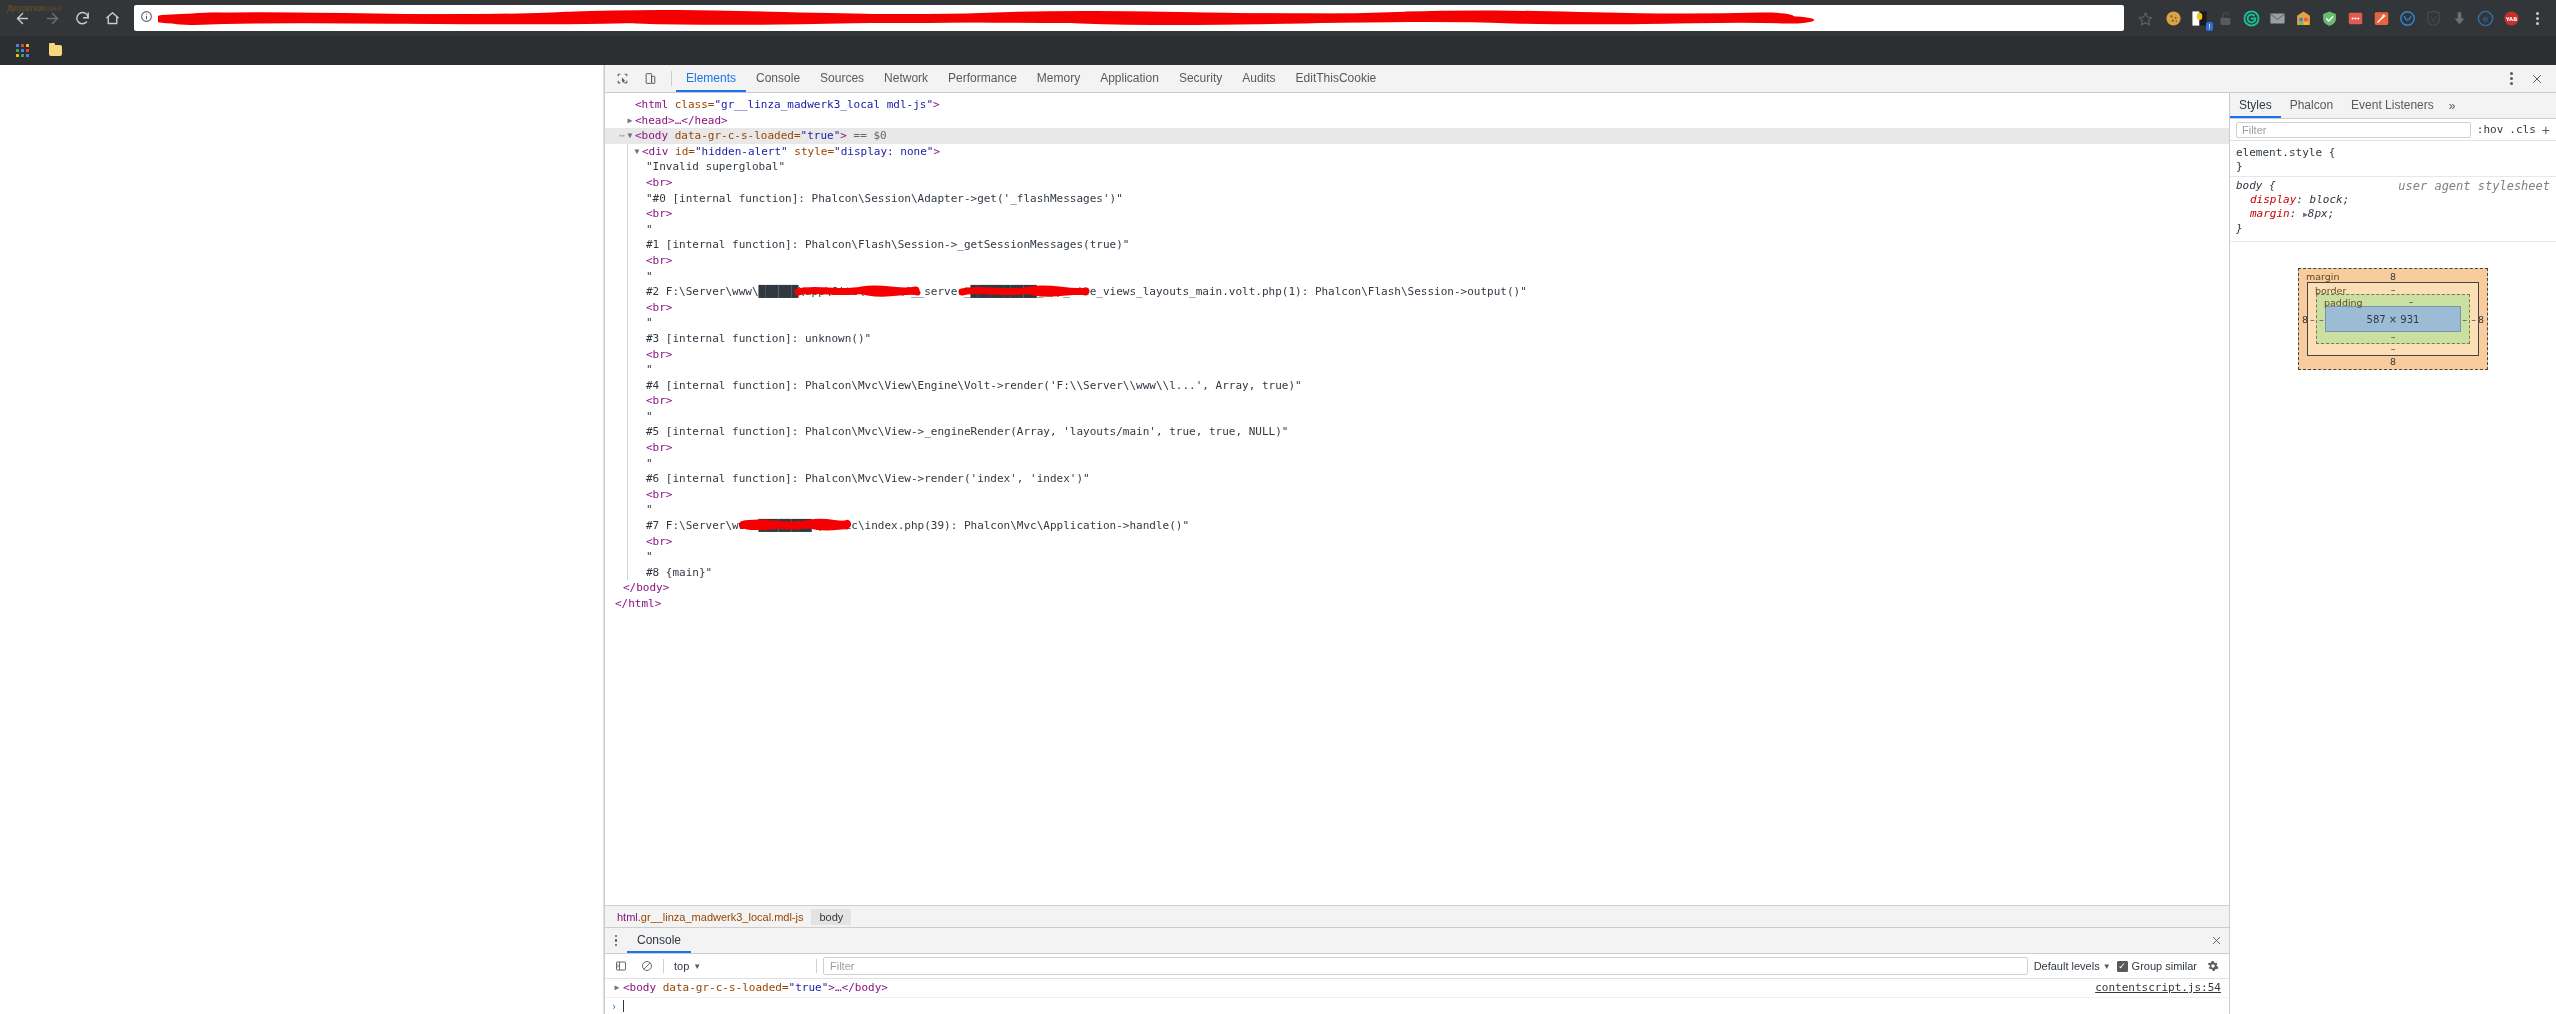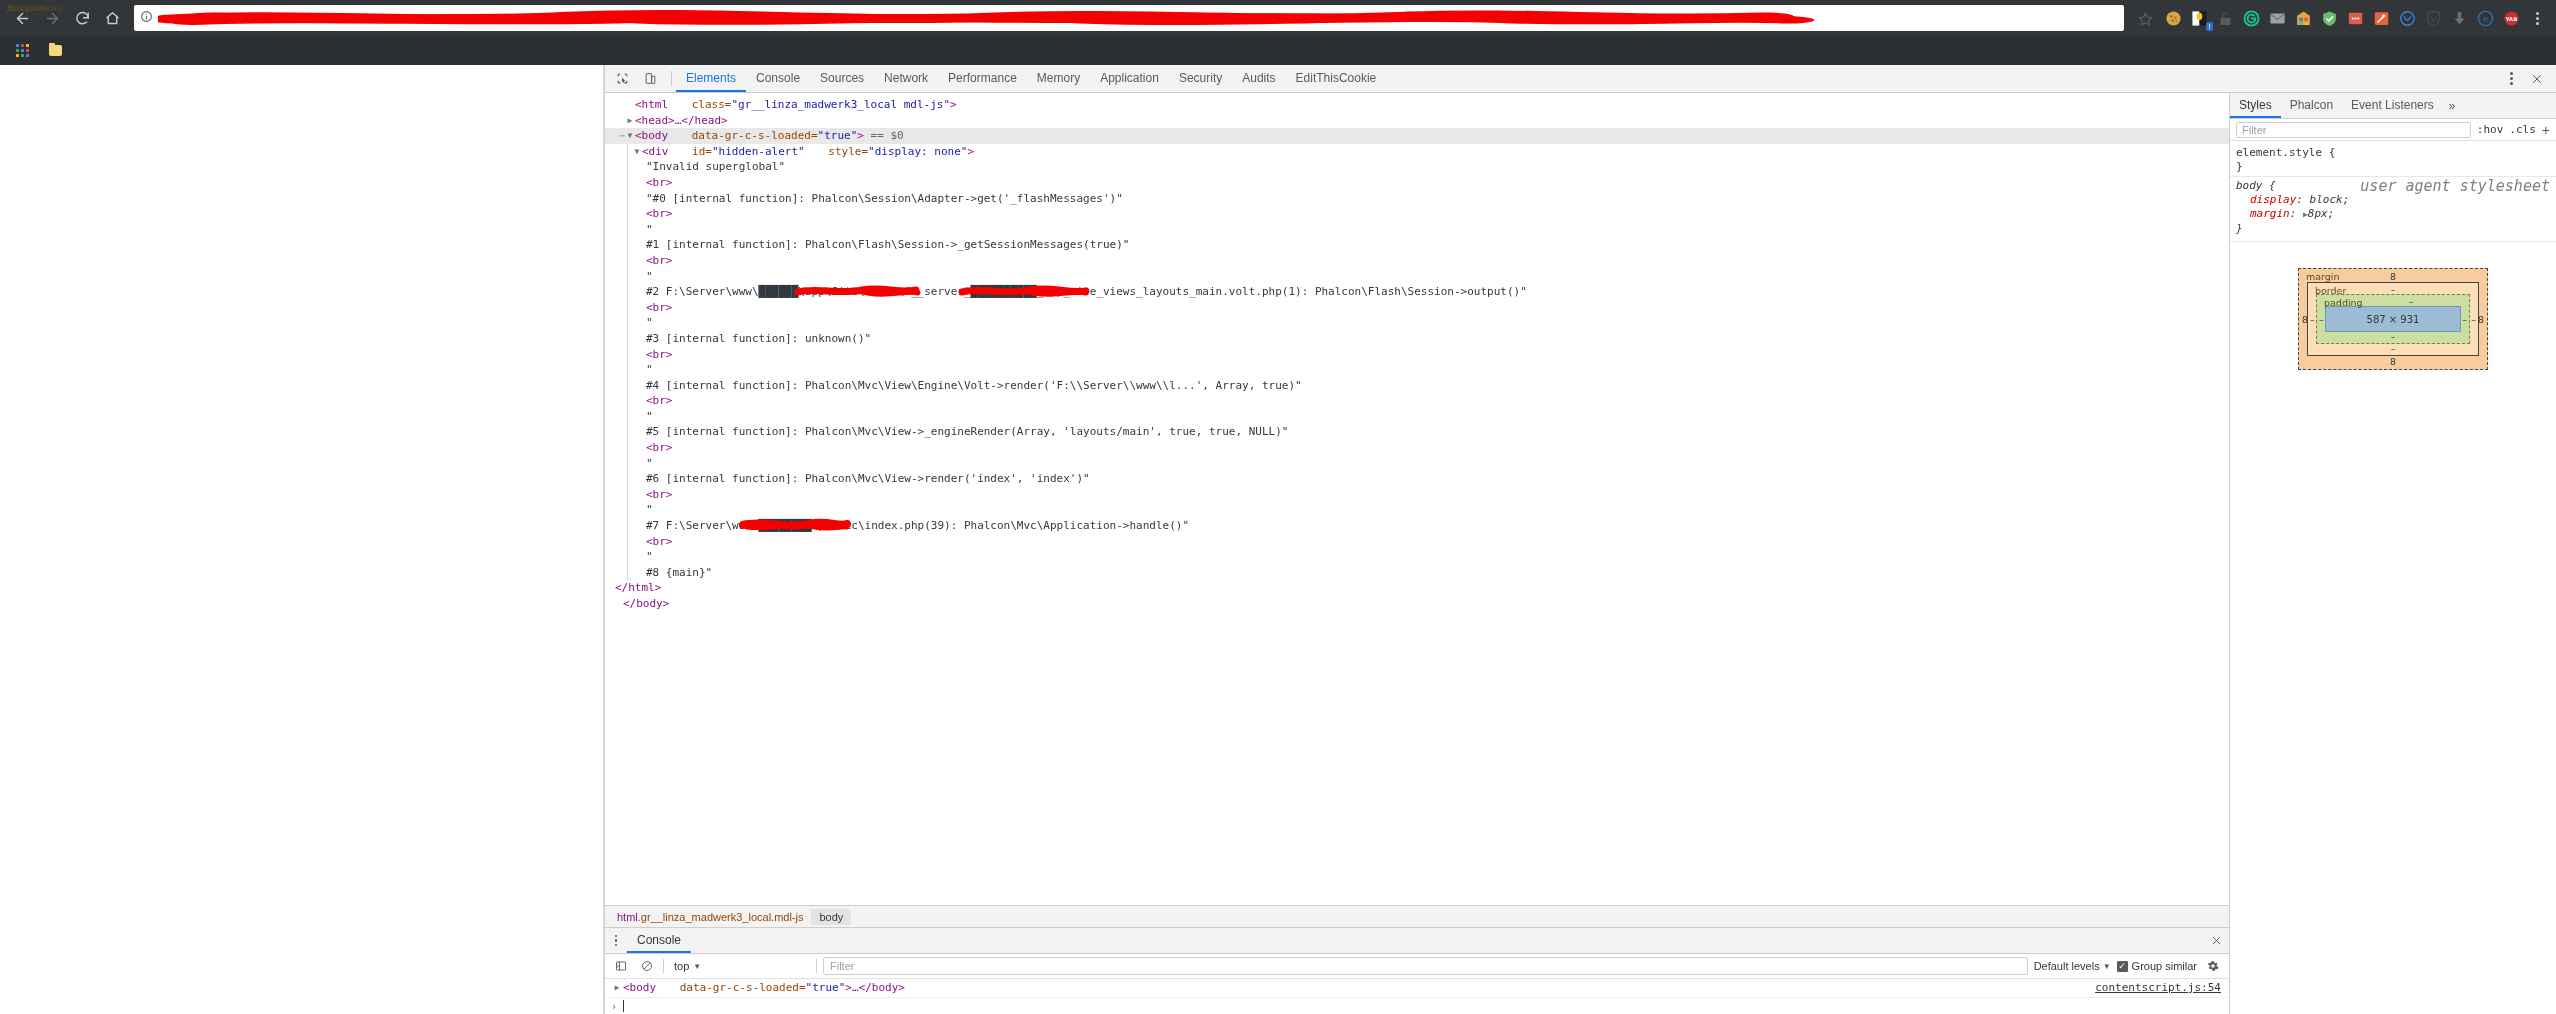--- a/index.html
+++ b/index.html
@@ -96,21 +96,21 @@
     flex:1 1 auto; overflow:hidden; padding:4px 0 0 0;
     font-family:"DejaVu Sans Mono", monospace; font-size:11px; line-height:15.6px;
     color:#303942; background:#fff;
   }
   .node-row{ display:flex; align-items:flex-start; padding:0 4px; white-space:nowrap; position:relative;}
   .node-row.selected{ background:#e8e8e8; }
   .gutter{ width:16px; flex:0 0 16px; text-align:right; color:#999; font-size:10px;}
   .twisty{ width:10px; flex:0 0 10px; color:#727272; font-size:8px; line-height:15.6px; text-align:center;}
   .node-content{ white-space:pre; }
   .tag{ color:#881280; }
-  .attr-name{ color:#994500;margin-left:17px; }
+  .attr-name{ color:#994500; }
   .attr-val{ color:#1a1aa6; }
   .txt-node{ color:#303942; }
   .sel-marker{ color:#666; }
 
   .children-block{ border-left:1px solid #c8d6e5; margin-left:22px; }
 
   .breadcrumbs{
     height:22px; flex:0 0 22px; background:#f3f3f3; border-top:1px solid #cdcdcd;
     display:flex; align-items:center; font-size:11px; padding-left:4px;
   }
@@ -197,21 +197,21 @@
   .plus-btn{ font-size:14px; color:#5a5a5a; line-height:1;}
 
   .css-rules{
     flex:0 0 auto; font-family:"DejaVu Sans Mono", monospace; font-size:11px;
     line-height:14px; color:#303942; padding:3px 0;
   }
   .rule{ padding:2px 6px; position:relative; }
   .rule + .rule{ border-top:1px solid #e8e8e8; }
   .rule .selector{ color:#303942; }
   .rule.ua .selector{ font-style:italic; }
-  .origin{ position:absolute; right:6px; top:2px; color:#808080; font-style:italic; font-size:15px;}
+  .origin{ position:absolute; right:6px; top:2px; color:#808080; font-style:italic; font-size:12px;}
   .prop{ padding-left:14px; color:#c80000; font-style:italic;}
   .prop .pname{ color:#c80000;}
   .prop .pval{ color:#303942; font-style:italic;}
   .prop .expander{ color:#727272; font-size:8px;}
 
   .boxmodel-wrap{
     flex:1 1 auto; display:flex; align-items:flex-start; justify-content:center;
     padding-top:26px; border-top:1px solid #e8e8e8;
   }
   .bm-margin{
@@ -587,25 +587,25 @@
               <div class="node-row">
                   <span class="node-content txt-node">"</span>
                 </div>
               <div class="node-row">
                   <span class="node-content txt-node">#8 {main}"</span>
                 </div>
             </div>
 
           </div>
 
+          <div class="node-row" style="padding-left:18px;">
+            <span class="node-content tag">&lt;/body&gt;</span>
+          </div>
           <div class="node-row" style="padding-left:10px;">
             <span class="node-content tag">&lt;/html&gt;</span>
-          </div>
-          <div class="node-row" style="padding-left:18px;">
-            <span class="node-content tag">&lt;/body&gt;</span>
           </div>
 
         </div>
 
         <div class="breadcrumbs">
           <span class="crumb"><span class="crumb tagpart" style="padding:0">html</span><span class="crumb clspart" style="padding:0">.gr__linza_madwerk3_local.mdl-js</span></span>
           <span class="crumb sel">body</span>
         </div>
 
         <div class="drawer">

